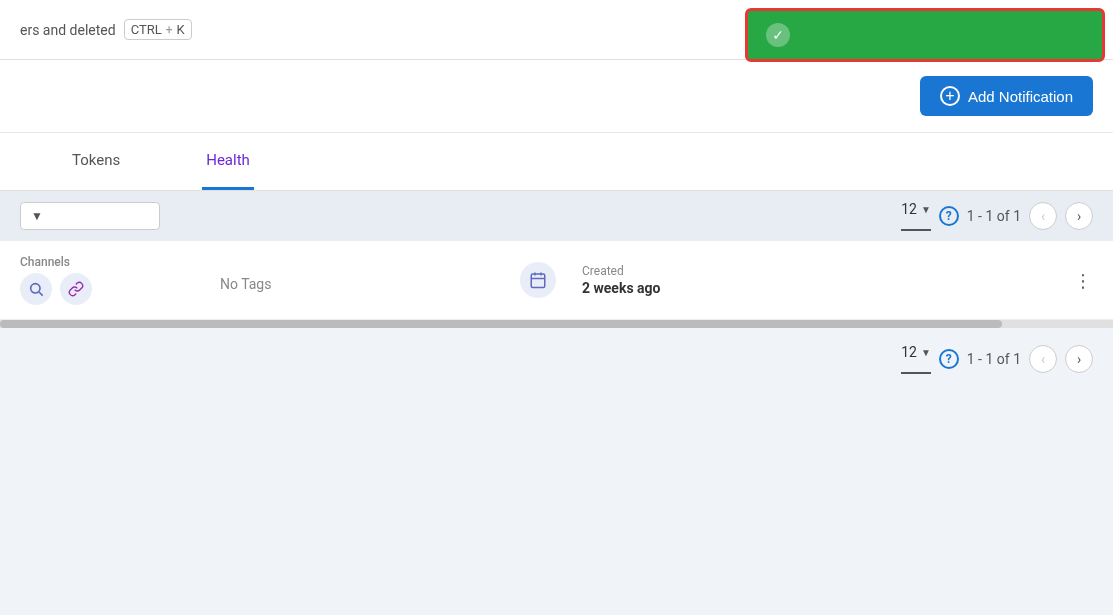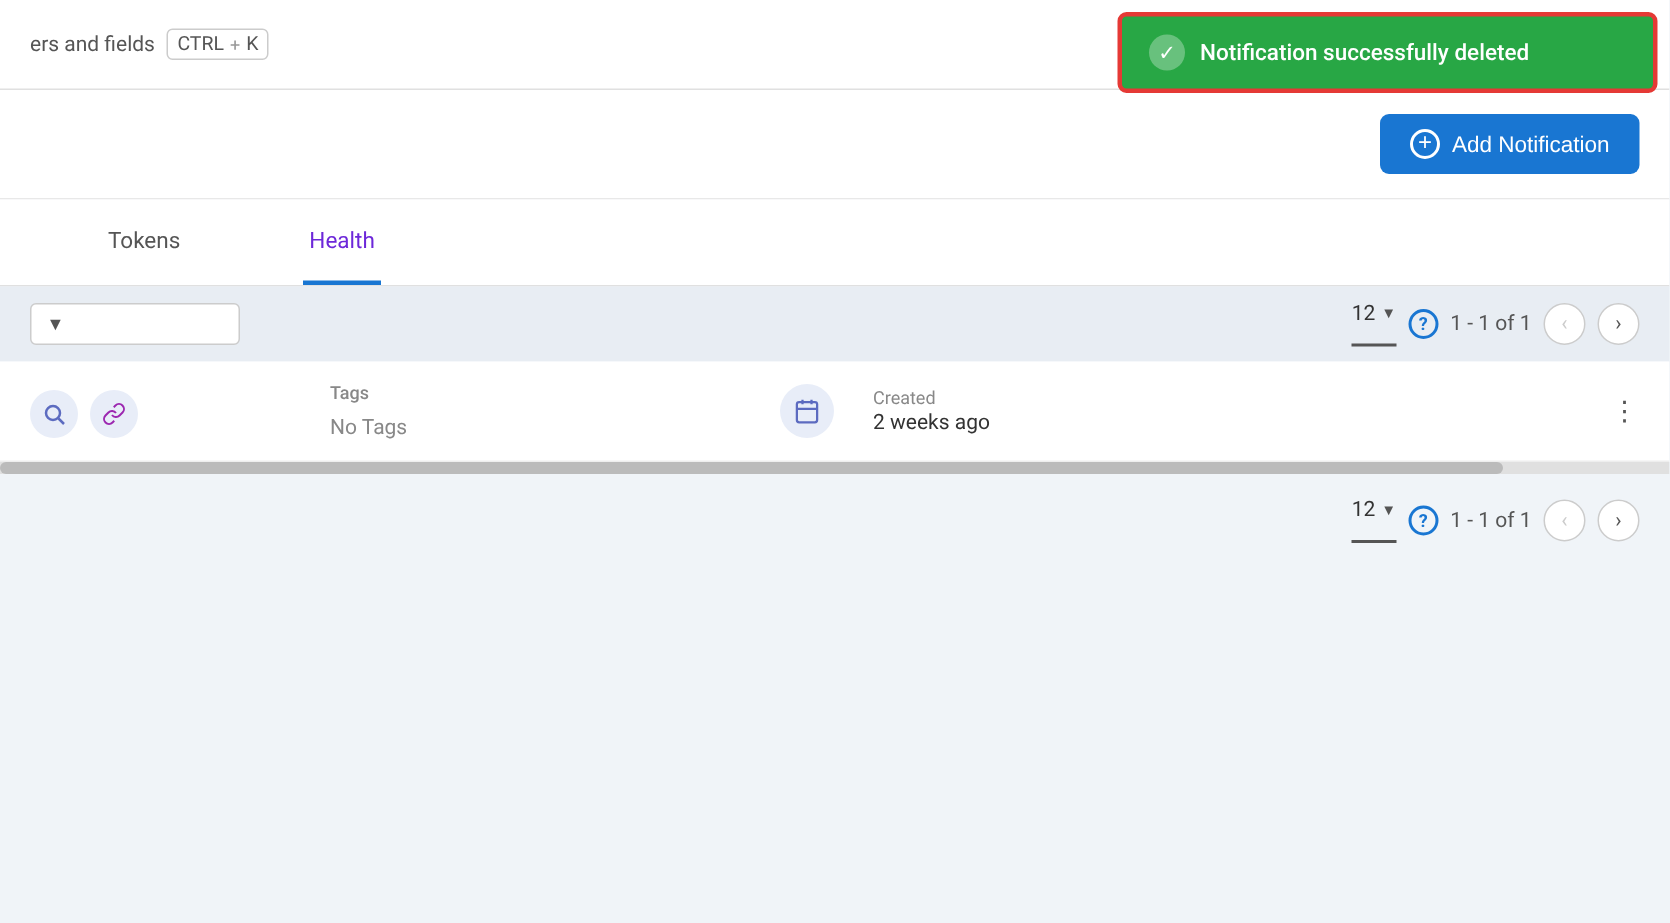--- a/index.html
+++ b/index.html
@@ -310,21 +310,21 @@
       border-radius: 50%;
       background: #e8edf8;
       display: flex;
       align-items: center;
       justify-content: center;
     }
 
     .created-text {
       font-size: 14px;
       color: #333;
-      font-weight: 400;
+      font-weight: 700;
     }
 
     .created-label {
       font-size: 12px;
       color: #888;
       margin-bottom: 2px;
     }
 
     .more-btn {
       cursor: pointer;
@@ -356,33 +356,32 @@
       justify-content: flex-end;
       align-items: center;
       gap: 8px;
     }
   </style>
 </head>
 <body>
 
 <div class="top-bar">
   <div class="search-area">
-    <span class="search-text">ers and fields</span>
+    <span class="search-text">ers and deleted</span>
     <div class="shortcut-badge">
       <span>CTRL</span>
       <span class="shortcut-plus">+</span>
       <span>K</span>
     </div>
   </div>
 
   <div class="toast">
     <div class="toast-check">
       <span>✓</span>
     </div>
-    <span class="toast-text">Notification successfully deleted</span>
   </div>
 </div>
 
 <div class="action-bar">
   <button class="add-notification-btn">
     <div class="plus-circle">
       <span>+</span>
     </div>
     <span>Add Notification</span>
   </button>
@@ -411,37 +410,37 @@
     </div>
     <span class="page-info">1 - 1 of 1</span>
     <div class="page-nav-btn disabled">‹</div>
     <div class="page-nav-btn">›</div>
   </div>
 </div>
 
 <div class="table-area">
   <div class="table-data-row">
     <div class="col-channels">
+      <div class="col-label">Channels</div>
       <div class="channel-icons">
         <div class="channel-icon-circle">
           <svg width="16" height="16" viewBox="0 0 24 24" fill="none" stroke="#5c6bc0" stroke-width="2.5">
             <circle cx="11" cy="11" r="7"></circle>
             <line x1="16.5" y1="16.5" x2="22" y2="22"></line>
           </svg>
         </div>
         <div class="channel-icon-circle">
           <svg width="16" height="16" viewBox="0 0 24 24" fill="none" stroke="#9c27b0" stroke-width="2">
             <path d="M10 13a5 5 0 0 0 7.54.54l3-3a5 5 0 0 0-7.07-7.07l-1.72 1.71"></path>
             <path d="M14 11a5 5 0 0 0-7.54-.54l-3 3a5 5 0 0 0 7.07 7.07l1.71-1.71"></path>
           </svg>
         </div>
       </div>
     </div>
     <div class="col-tags">
-      <div class="col-label">Tags</div>
       <div class="tags-value">No Tags</div>
     </div>
     <div class="col-created">
       <div class="created-area">
         <div class="calendar-icon-circle">
           <svg width="18" height="18" viewBox="0 0 24 24" fill="none" stroke="#5c6bc0" stroke-width="2">
             <rect x="3" y="4" width="18" height="18" rx="2" ry="2"></rect>
             <line x1="16" y1="2" x2="16" y2="6"></line>
             <line x1="8" y1="2" x2="8" y2="6"></line>
             <line x1="3" y1="10" x2="21" y2="10"></line>

